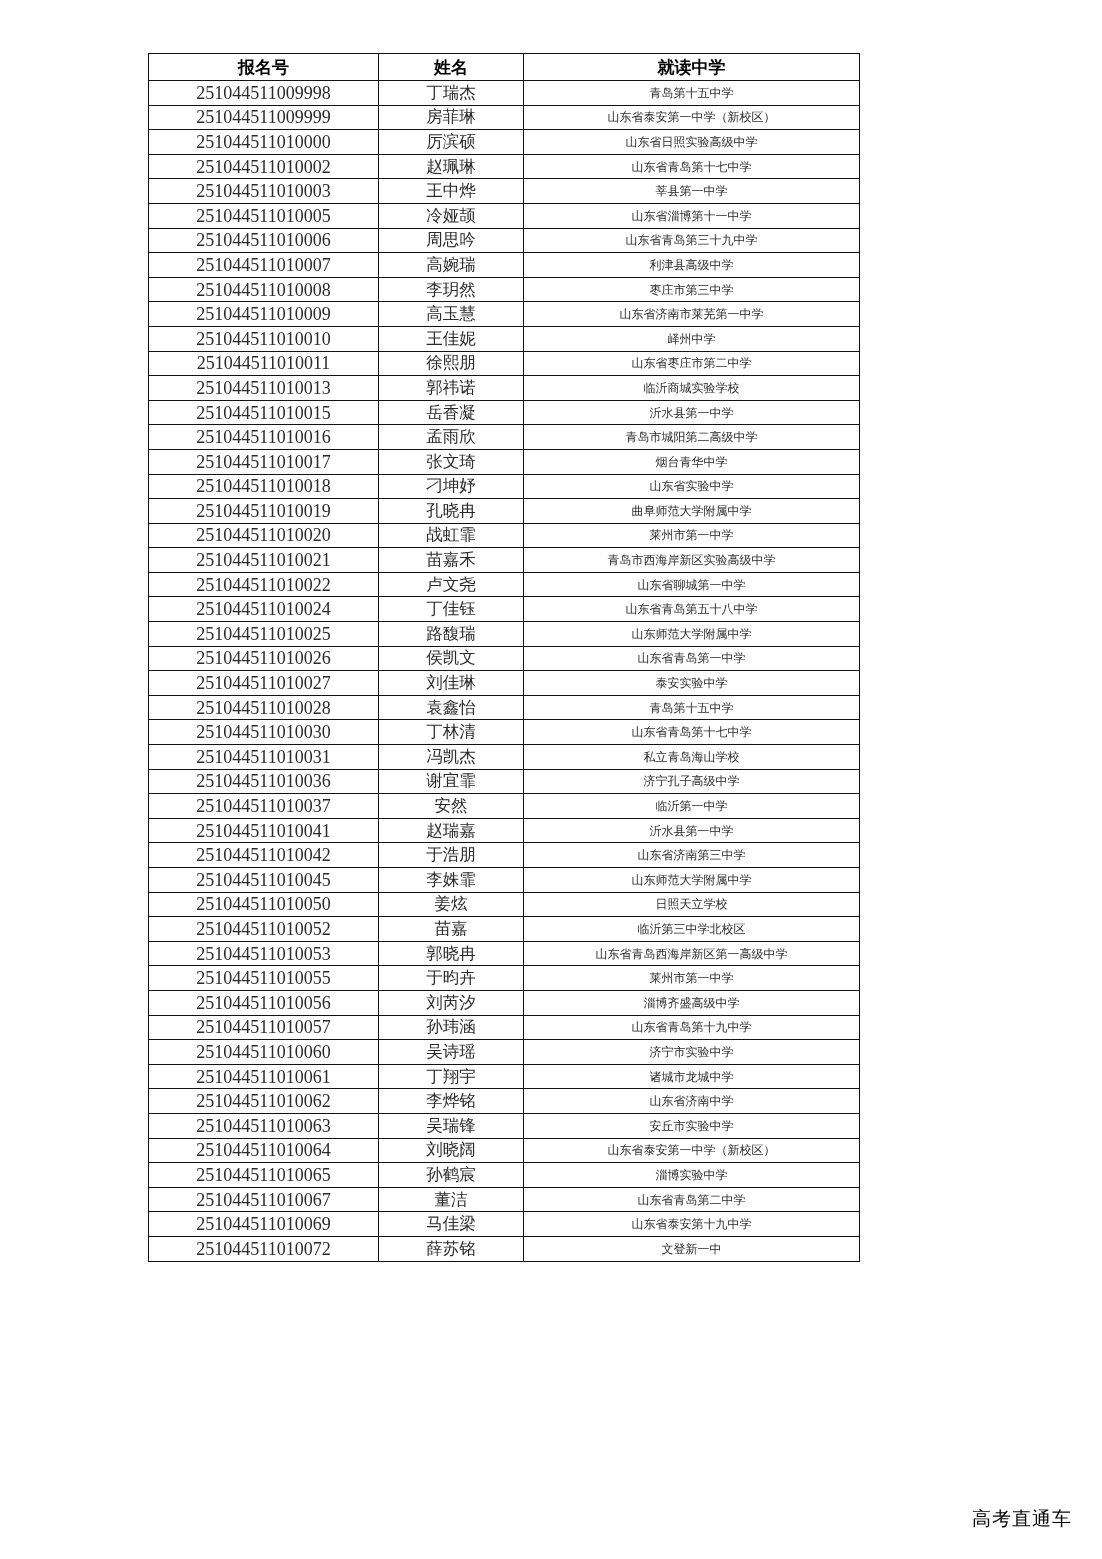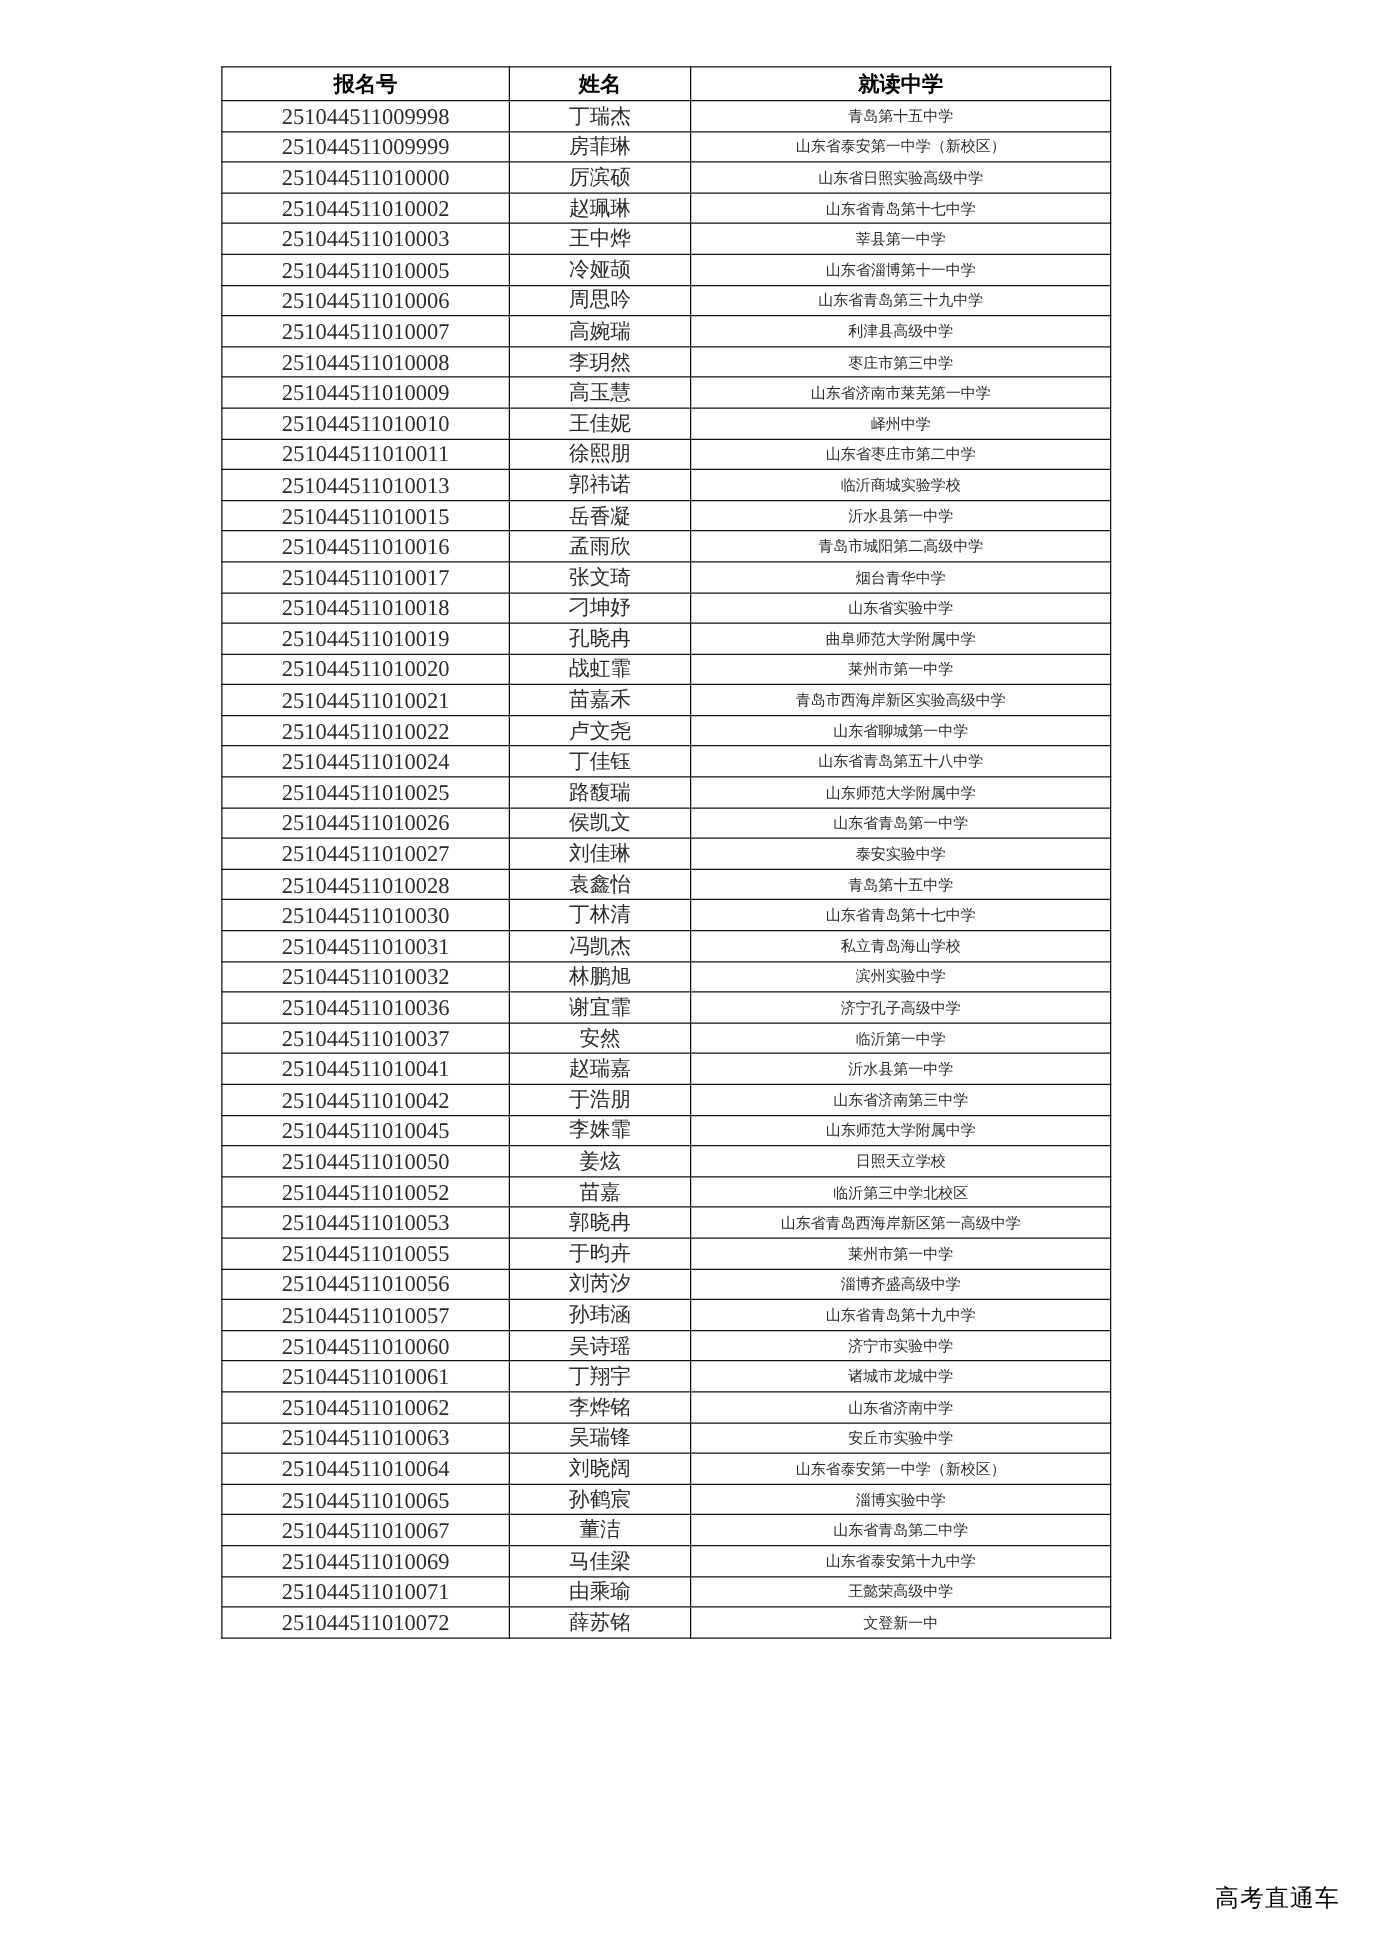--- a/index.html
+++ b/index.html
@@ -3,21 +3,20 @@
 <meta charset="utf-8">
 <style>
   html, body { margin: 0; padding: 0; background: #ffffff; }
   body { width: 1102px; height: 1559px; position: relative; overflow: hidden; }
   .sheet {
     position: absolute; left: 148px; top: 53px;
     border-collapse: collapse;
     table-layout: fixed;
     font-family: "DejaVu Serif", "Liberation Serif", serif;
     color: #1a1a1a;
-    margin-left: 29px;
   }
   .sheet col.c1 { width: 230px; }
   .sheet col.c2 { width: 145px; }
   .sheet col.c3 { width: 336px; }
   .sheet th, .sheet td {
     border: 1.5px solid #111;
     text-align: center;
     padding: 0;
     white-space: nowrap;
     overflow: hidden;
@@ -194,25 +193,20 @@
         <td class="id">251044511010030</td>
         <td class="name">丁林清</td>
         <td class="school">山东省青岛第十七中学</td>
       </tr>
       <tr>
         <td class="id">251044511010031</td>
         <td class="name">冯凯杰</td>
         <td class="school">私立青岛海山学校</td>
       </tr>
       <tr>
-        <td class="id">251044511010032</td>
-        <td class="name">林鹏旭</td>
-        <td class="school">滨州实验中学</td>
-      </tr>
-      <tr>
         <td class="id">251044511010036</td>
         <td class="name">谢宜霏</td>
         <td class="school">济宁孔子高级中学</td>
       </tr>
       <tr>
         <td class="id">251044511010037</td>
         <td class="name">安然</td>
         <td class="school">临沂第一中学</td>
       </tr>
       <tr>
@@ -292,25 +286,20 @@
       </tr>
       <tr>
         <td class="id">251044511010067</td>
         <td class="name">董洁</td>
         <td class="school">山东省青岛第二中学</td>
       </tr>
       <tr>
         <td class="id">251044511010069</td>
         <td class="name">马佳梁</td>
         <td class="school">山东省泰安第十九中学</td>
-      </tr>
-      <tr>
-        <td class="id">251044511010071</td>
-        <td class="name">由乘瑜</td>
-        <td class="school">王懿荣高级中学</td>
       </tr>
       <tr>
         <td class="id">251044511010072</td>
         <td class="name">薛苏铭</td>
         <td class="school">文登新一中</td>
       </tr>
     </tbody>
 </table>
 
 <div class="watermark">高考直通车</div>

